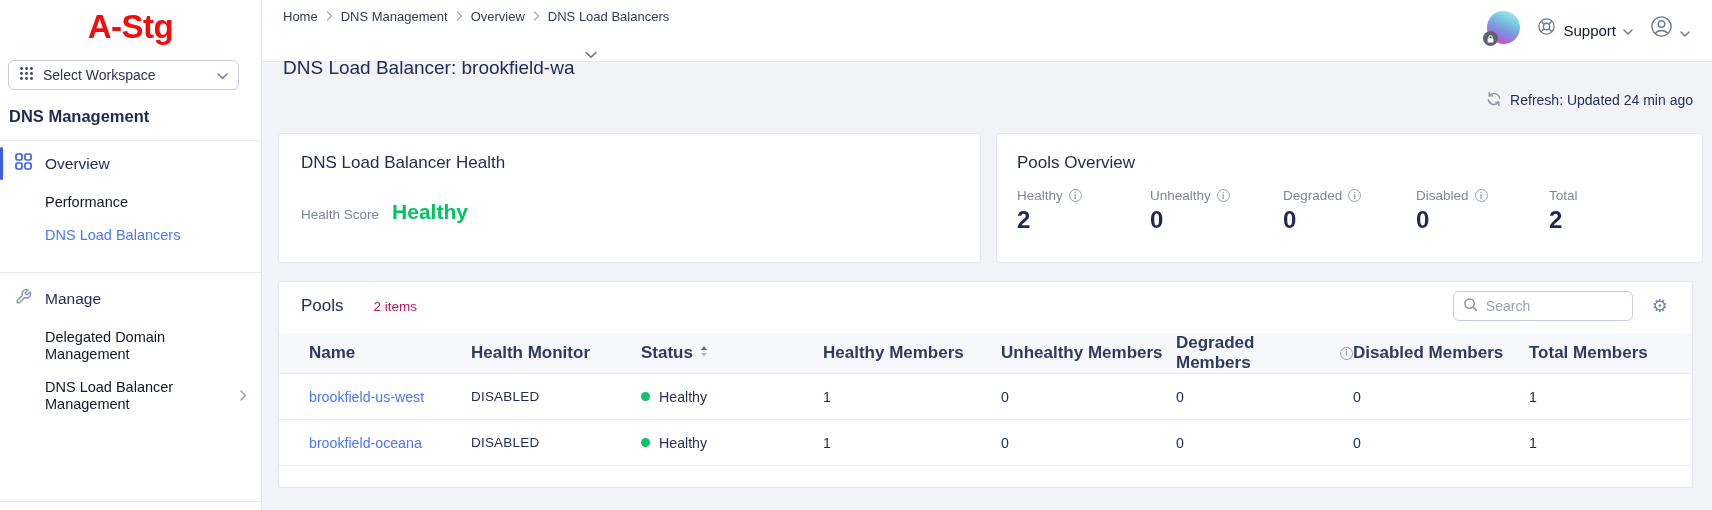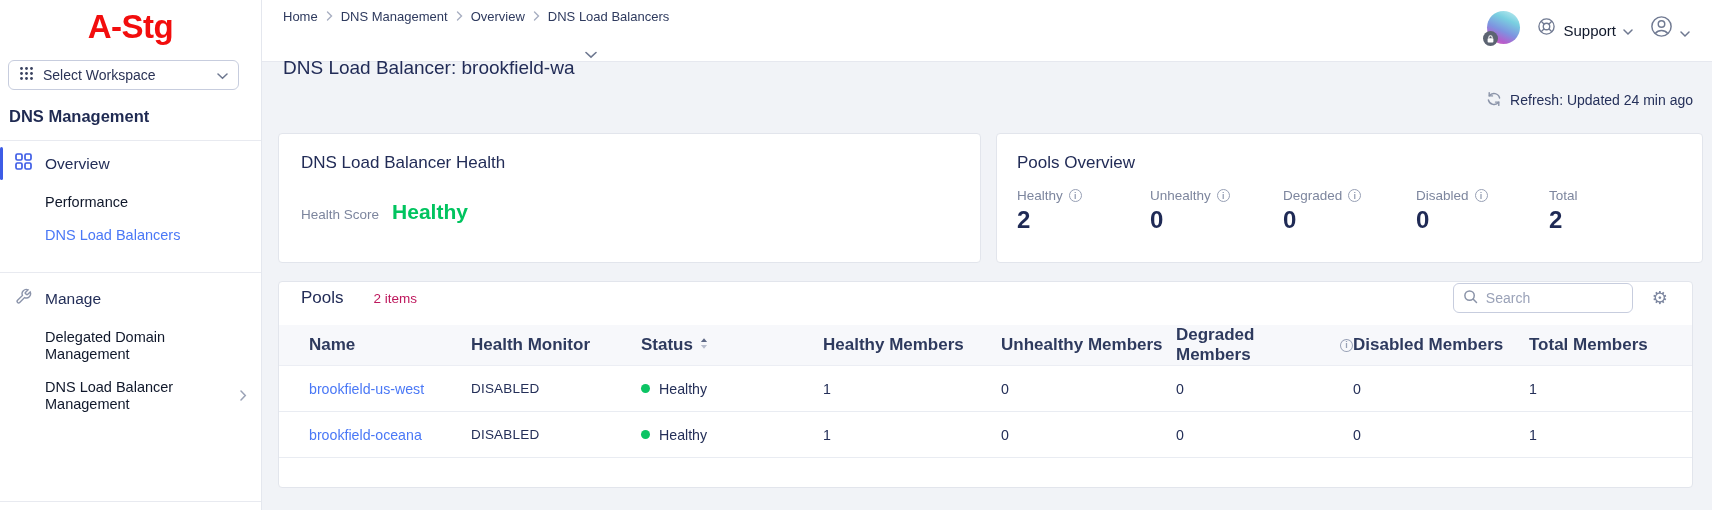--- a/index.html
+++ b/index.html
@@ -51,21 +51,21 @@
   .stats-row { display:flex; margin-top:15px; }
   .stat { width:133px; }
   .stat-label { display:flex; align-items:center; gap:6px; font-size:13.5px; color:#7d869e; }
   .stat-value { margin-top:3px; font-size:24px; font-weight:700; color:#1f2a55; }
 
   .info-icon { display:inline-flex; align-items:center; justify-content:center; width:13px; height:13px; border:1px solid #97a0b5; border-radius:50%; color:#97a0b5; font-size:9px; font-weight:700; cursor:pointer; }
   .info-icon::after { content:"i"; }
 
   
   .pools-card { margin-top:18px; height:207px; overflow:hidden; }
-  .pools-head { display:flex; align-items:center; padding:1px 24px 12px 22px; }
+  .pools-head { display:flex; align-items:center; padding:9px 24px 12px 22px; }
   .pools-count { margin-left:30px; font-size:13.5px; color:#be185d; }
   .pools-head .flex1 { flex:1; }
   .search-box { display:flex; align-items:center; gap:8px; width:180px; height:30px; border:1px solid #c7cdde; border-radius:6px; padding:0 9px; background:#fff; }
   .search-box input { border:none; outline:none; width:130px; font-size:14px; color:#2a3356; font-family:inherit; background:transparent; }
   .search-box input::placeholder { color:#9aa2b8; }
   .gear { margin-left:19px; font-size:18px; color:#7d87a0; cursor:pointer; line-height:1; }
 
   table { width:100%; border-collapse:collapse; table-layout:fixed; }
   thead th { background:#f7f8fb; height:38px; text-align:left; font-size:17px; font-weight:700; color:#2e3a5e; border-bottom:1px solid #eceef4; }
   th:first-child, td:first-child { padding-left:30px; }

